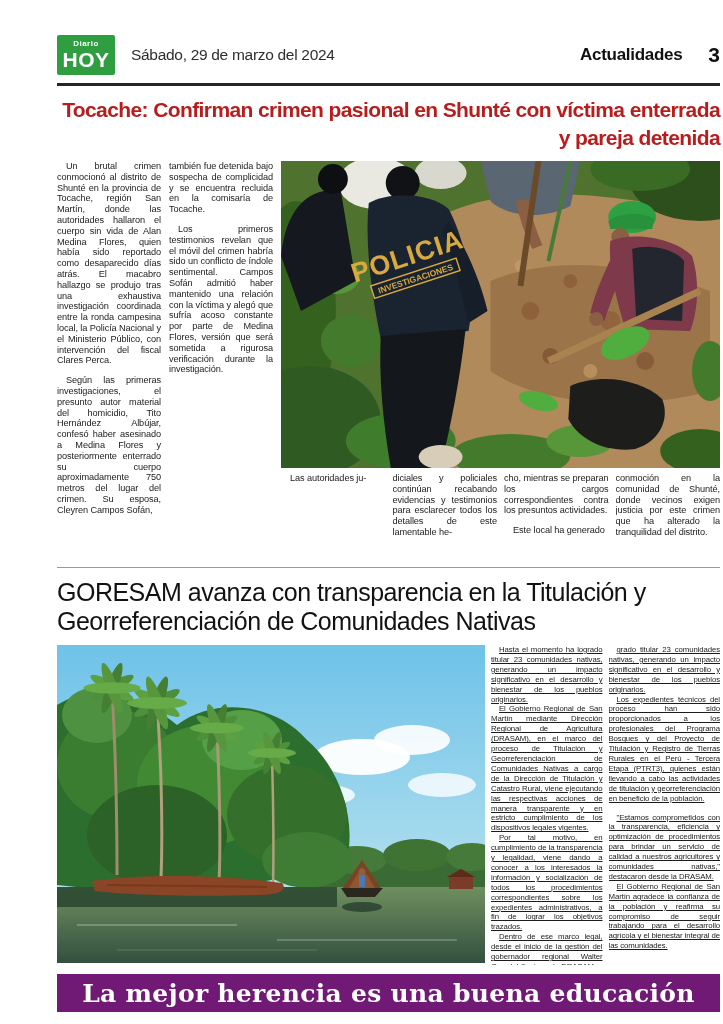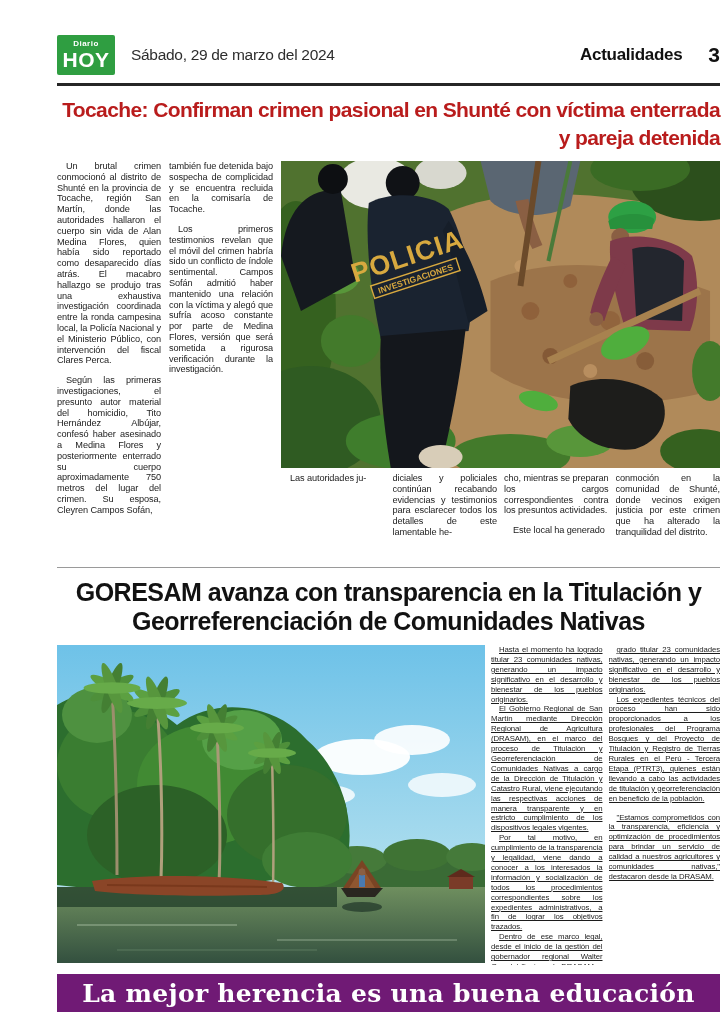--- a/index.html
+++ b/index.html
@@ -40,22 +40,22 @@
   .a1-body p, .a1-bottom p {
     font-size:9.2px; line-height:10.8px; text-align:justify;
     letter-spacing:-.1px; color:#222; text-indent:9px;
   }
   p.noindent { text-indent:0; }
   p.gap { margin-top:9px; }
   .rule-thin { height:1px; background:#9a9a9a; margin-top:6px; }
 
   
   .headline2 {
-    margin-top:10px; text-align:center; font-size:25px; line-height:29px;
-    font-weight:bold; color:#121212; letter-spacing:-.5px;
+    margin-top:10px; font-size:25px; line-height:29px;
+    font-weight:normal; color:#121212; letter-spacing:-.5px;
   }
   .a2-body { display:flex; gap:6px; margin-top:9px; height:320px; overflow:hidden;text-decoration:underline; }
   .photo2 { width:428px; flex:0 0 428px; height:318px; display:block; background:#7cc7e6; }
   .a2col { flex:1; overflow:hidden; }
   .a2col p {
     font-size:7.8px; line-height:9.9px; text-align:justify;
     letter-spacing:-.1px; color:#222; text-indent:8px; margin:0;
   }
   .a2col p.gap2 { margin-top:9px; }
 
@@ -257,20 +257,21 @@
       <div class="a2col">
         <p>Hasta el momento ha logrado titular 23 comunidades nativas, generando un impacto significativo en el desarrollo y bienestar de los pueblos originarios.</p>
         <p>El Gobierno Regional de San Martín mediante Dirección Regional de Agricultura (DRASAM), en el marco del proceso de Titulación y Georreferenciación de Comunidades Nativas a cargo de la Dirección de Titulación y Catastro Rural, viene ejecutando las respectivas acciones de manera transparente y en estricto cumplimiento de los dispositivos legales vigentes.</p>
         <p>Por tal motivo, en cumplimiento de la transparencia y legalidad, viene dando a conocer a los interesados la información y socialización de todos los procedimientos correspondientes sobre los expedientes administrativos, a fin de lograr los objetivos trazados.</p>
         <p>Dentro de ese marco legal, desde el inicio de la gestión del gobernador regional Walter Grundel Jiménez, la DRASAM, a través de su Dirección de Titulación y en convenio con el Ministerio de Desarrollo Agrario y Riego (Midagri), ha lo-</p>
       </div>
       <div class="a2col">
         <p class="noindent">grado titular 23 comunidades nativas, generando un impacto significativo en el desarrollo y bienestar de los pueblos originarios.</p>
         <p>Los expedientes técnicos del proceso han sido proporcionados a los profesionales del Programa Bosques y del Proyecto de Titulación y Registro de Tierras Rurales en el Perú - Tercera Etapa (PTRT3), quienes están llevando a cabo las actividades de titulación y georreferenciación en beneficio de la población.</p>
         <p class="gap2">"Estamos comprometidos con la transparencia, eficiencia y optimización de procedimientos para brindar un servicio de calidad a nuestros agricultores y comunidades nativas," destacaron desde la DRASAM.</p>
+        <p>El Gobierno Regional de San Martín agradece la confianza de la población y reafirma su compromiso de seguir trabajando para el desarrollo agrícola y el bienestar integral de las comunidades.</p>
       </div>
     </div>
 
     <div class="banner">
       <span class="banner-text">La mejor herencia es una buena educación</span>
     </div>
 
   </div>
 </div>
 

